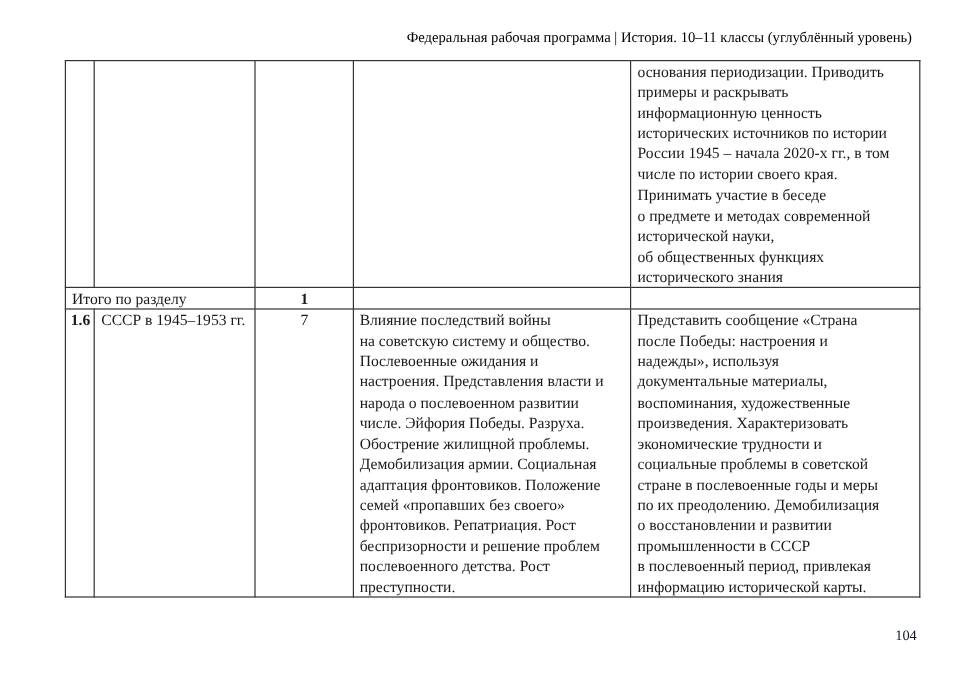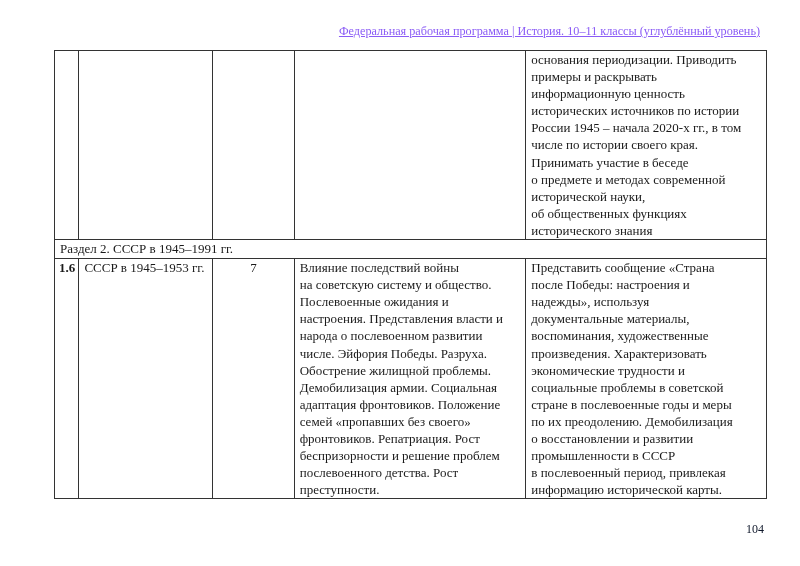--- a/index.html
+++ b/index.html
@@ -2,21 +2,21 @@
 <html><head>
 <meta charset="utf-8">
 <style>
   html, body { margin: 0; padding: 0; background: #ffffff; }
   body {
     width: 800px; height: 566px; position: relative; overflow: hidden;
     font-family: "Liberation Serif", serif; color: #1a1a1a;
   }
   .header {
     position: absolute; top: 24px; right: 40px;
-    font-size: 12.2px; color: #8b5cf6; white-space: nowrap; text-decoration: underline;
+    font-size: 12.2px; color: #000000; white-space: nowrap;
   }
   .page-number {
     position: absolute; top: 522px; left: 746px;
     font-size: 12px; color: #0f172a;
   }
   table.doc {
     position: absolute; left: 54px; top: 50px;
     width: 713px;
     border-collapse: collapse; table-layout: fixed;
     font-size: 13px; line-height: 17.1px;
@@ -64,22 +64,25 @@
       <span class="line">исторических источников по истории</span>
       <span class="line">России 1945 – начала 2020-х гг., в том</span>
       <span class="line">числе по истории своего края.</span>
       <span class="line">Принимать участие в беседе</span>
       <span class="line">о предмете и методах современной</span>
       <span class="line">исторической науки,</span>
       <span class="line">об общественных функциях</span>
       <span class="line">исторического знания</span>
     </td>
   </tr>
-  <tr class="section-row">
-    <td colspan="5">Раздел 2. СССР в 1945–1991 гг.</td>
+  <tr class="subtotal-row">
+    <td colspan="2">Итого по разделу</td>
+    <td class="center bold">1</td>
+    <td></td>
+    <td></td>
   </tr>
   <tr>
     <td class="num">1.6</td>
     <td>СССР в 1945–1953 гг.</td>
     <td class="center">7</td>
     <td>
       <span class="line">Влияние последствий войны</span>
       <span class="line">на советскую систему и общество.</span>
       <span class="line">Послевоенные ожидания и</span>
       <span class="line">настроения. Представления власти и</span>

